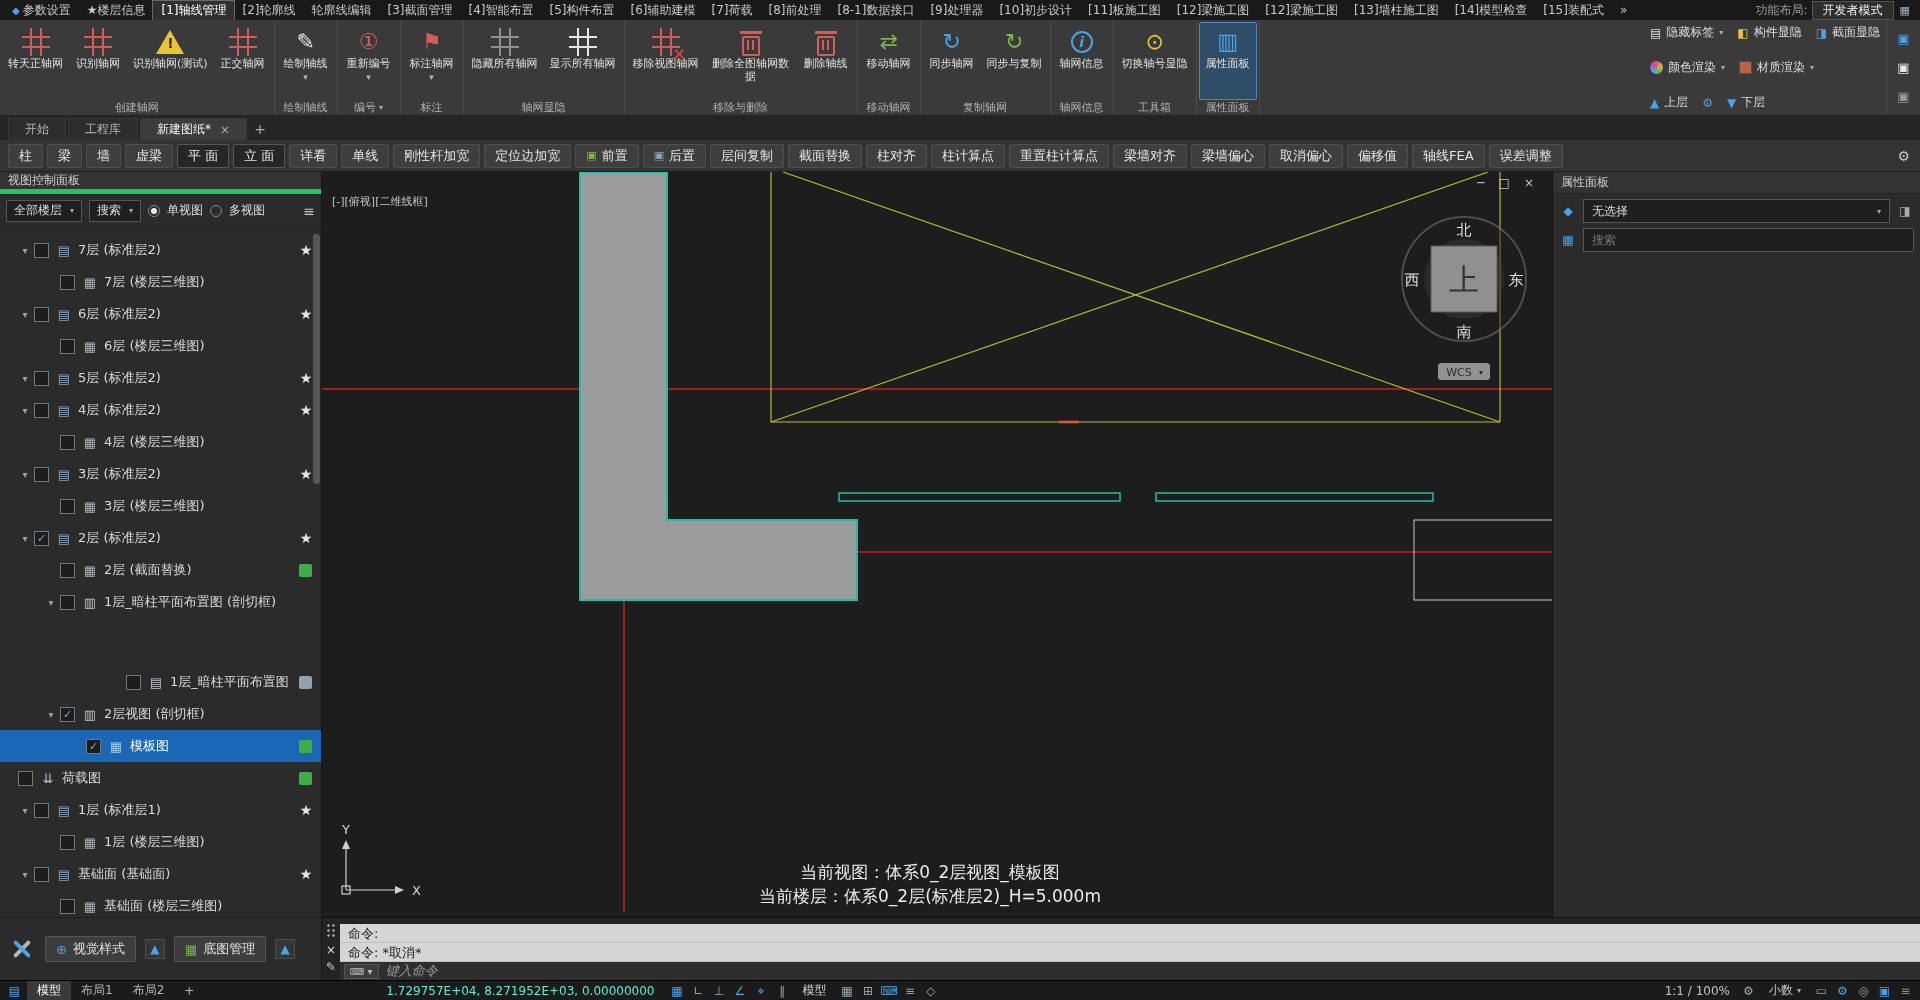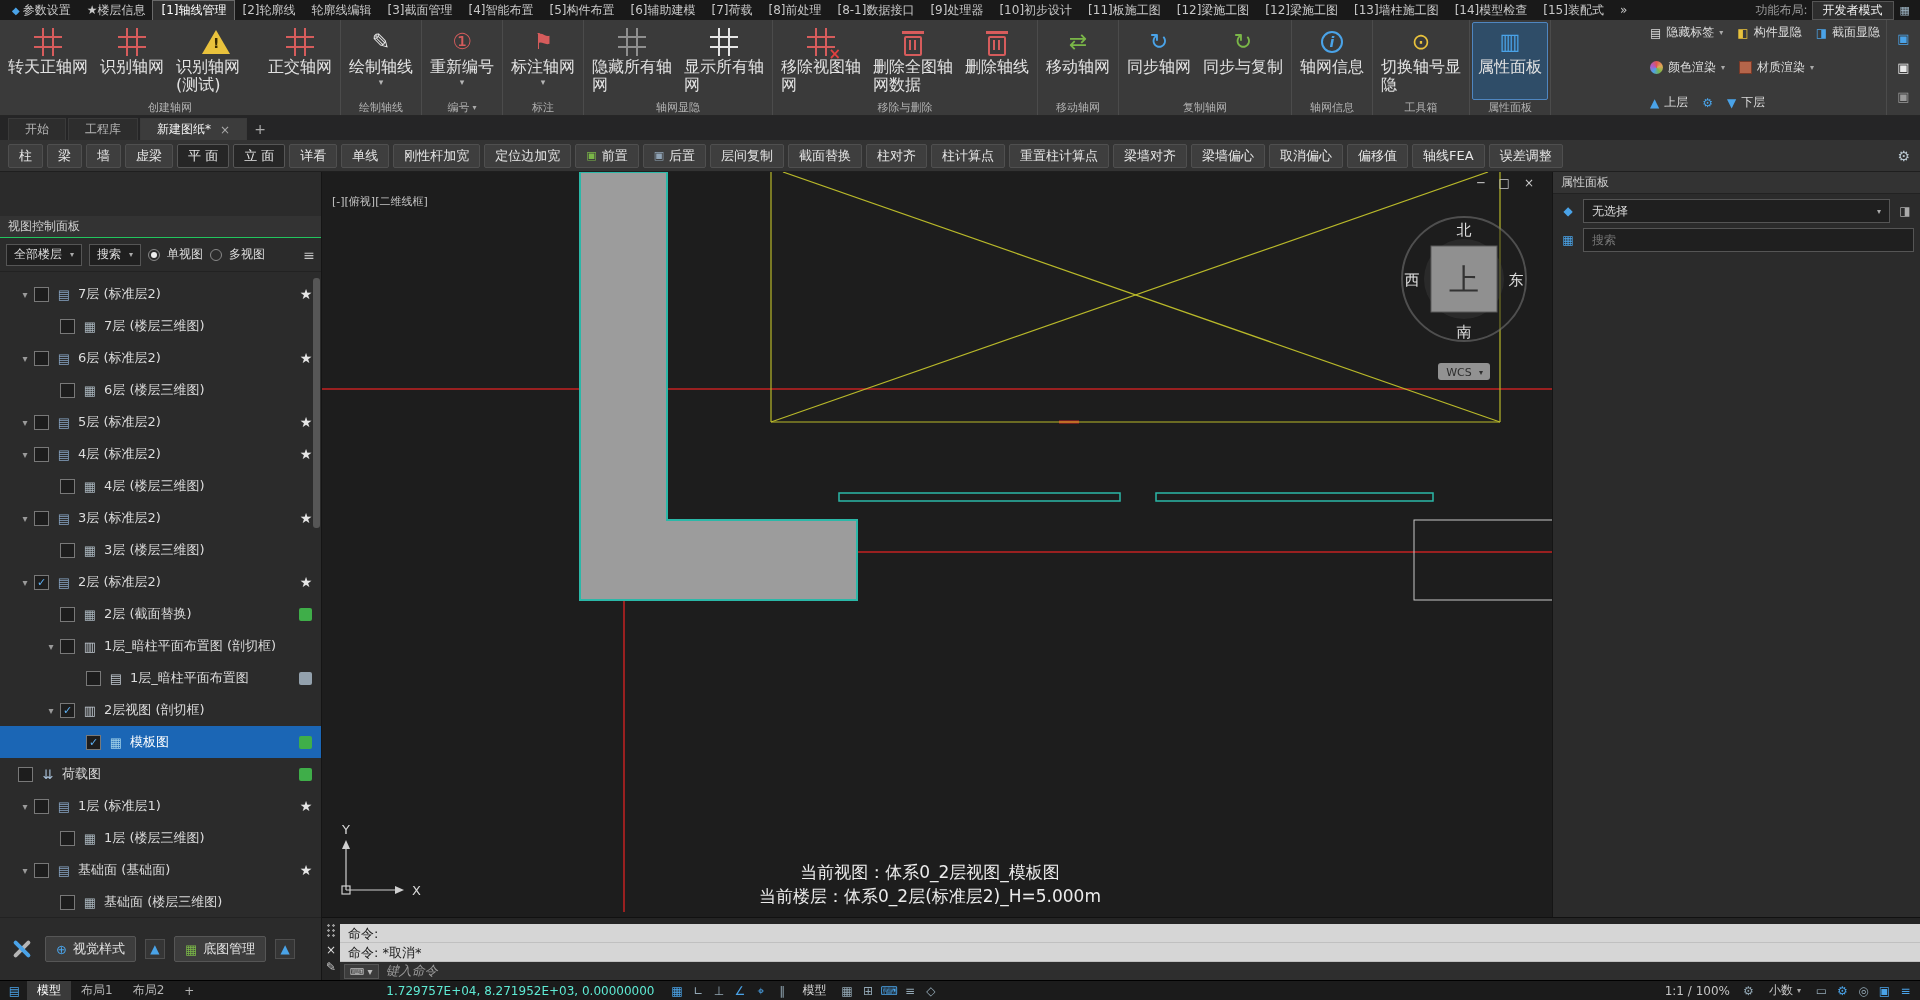--- a/index.html
+++ b/index.html
@@ -18,21 +18,21 @@
 .layout-value{color:#f0f0f0;background:#2e2e2e;border:1px solid #555;padding:0 10px;white-space:nowrap;}
 .mb-end-ico{color:#9fb6c5;margin:0 6px;font-size:11px;}
 
 
 .ribbon{height:96px;background:#3a3a3a;display:flex;border-bottom:1px solid #262626;flex:none;}
 .rgroup{display:flex;flex-direction:column;border-right:1px solid #4b4b4b;padding:2px 2px 0;}
 .rbtns{flex:1;display:flex;align-items:stretch;}
 .rbtn{display:flex;flex-direction:column;align-items:center;padding:3px 5px 0;min-width:58px;max-width:92px;border:1px solid transparent;border-radius:2px;}
 .rbtn.active{background:#2f4d68;border-color:#4f86c0;}
 .ricw{height:32px;display:flex;align-items:center;justify-content:center;flex:none;}
-.rlab{font-size:16px;line-height:1.15;color:#e2e2e2;}
+.rlab{font-size:11px;line-height:1.15;text-align:center;color:#e2e2e2;}
 .rdd{font-size:9px;color:#b5b5b5;line-height:1.4;}
 .rglabel{height:15px;font-size:11px;color:#b2b2b2;text-align:center;line-height:14px;display:flex;align-items:center;justify-content:center;gap:3px;}
 .glyph{font-size:22px;line-height:1;}
 .c-red{color:#d65c5c;} .c-blue{color:#4aa3e8;} .c-green{color:#7ab648;} .c-yellow{color:#e9c23c;} .c-white{color:#e8e8e8;} .c-gray{color:#9a9a9a;}
 .icg{width:28px;height:28px;position:relative;--c:#d65c5c;background:
  linear-gradient(var(--c),var(--c)) 8px 0/2px 100% no-repeat,
  linear-gradient(var(--c),var(--c)) 18px 0/2px 100% no-repeat,
  linear-gradient(var(--c),var(--c)) 0 8px/100% 2px no-repeat,
  linear-gradient(var(--c),var(--c)) 0 18px/100% 2px no-repeat;}
 .icg.gray{--c:#8f8f8f;} .icg.white{--c:#e6e6e6;}
@@ -65,21 +65,21 @@
 .tbtn.pressed{background:#262626;border-color:#565656;}
 .tico{font-size:11px;}
 .tico.front-icon::before{content:"▣";color:#7ab648;}
 .tico.back-icon::before{content:"▣";color:#8fa3b5;}
 .tspacer{flex:1;}
 .tgear{color:#b9c6cf;font-size:14px;margin-right:2px;}
 
 
 .main{flex:1;display:flex;min-height:0;}
 .left-panel{width:322px;background:#2b2b2b;border-right:1px solid #151515;display:flex;flex-direction:column;flex:none;}
-.lp-header{height:22px;background:#333;font-size:12px;color:#cfcfcf;display:flex;align-items:center;padding:0 8px;border-bottom:1px solid #22c55e;flex:none;margin-top:44px;}
+.lp-header{height:22px;background:#333;font-size:12px;color:#cfcfcf;display:flex;align-items:center;padding:0 8px;border-bottom:5px solid #22c55e;flex:none;}
 .lp-controls{height:34px;display:flex;align-items:center;gap:7px;padding:0 6px;border-bottom:1px solid #222;font-size:12px;flex:none;}
 .lp-select{background:#1f1f1f;border:1px solid #555;height:22px;display:flex;align-items:center;padding:0 7px;gap:8px;color:#ddd;white-space:nowrap;}
 .dd{font-size:8px;color:#aaa;}
 .radio{width:12px;height:12px;border:1px solid #888;border-radius:50%;display:inline-block;position:relative;flex:none;}
 .radio.sel::after{content:"";position:absolute;inset:2px;background:#eee;border-radius:50%;}
 .rlbl{white-space:nowrap;}
 .lp-menu-ico{margin-left:auto;color:#c5c5c5;font-size:14px;}
 .lp-tree{flex:1;overflow:hidden;position:relative;padding-top:6px;}
 .trow{height:32px;display:flex;align-items:center;font-size:13px;color:#dcdcdc;padding-right:4px;}
 .trow.selected{background:#1b66b5;color:#fff;}
@@ -726,21 +726,21 @@
             <span class="tbadge green"></span>
 
           </div>
           <div class="trow" style="padding-left: 42px;">
             <span class="texp">▾</span>
             <span class="tcheck"></span>
             <span class="ticon section-icon"></span>
             <span class="tlabel">1层_暗柱平面布置图 (剖切框)</span>
 
           </div>
-          <div class="trow" style="padding-left: 68px;">
+          <div class="trow" style="padding-left: 108px; margin-top: 48px;">
             <span class="texp" style="visibility: hidden;">▾</span>
             <span class="tcheck"></span>
             <span class="ticon plan-icon"></span>
             <span class="tlabel">1层_暗柱平面布置图</span>
             <span class="tbadge gray"></span>
 
           </div>
           <div class="trow" style="padding-left: 42px;">
             <span class="texp">▾</span>
             <span class="tcheck">

